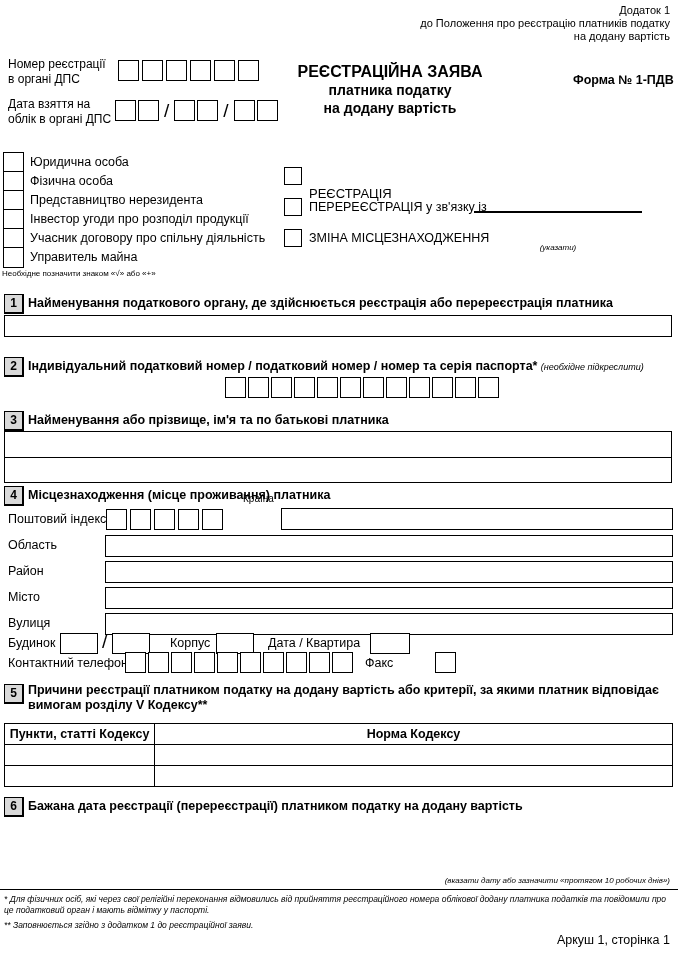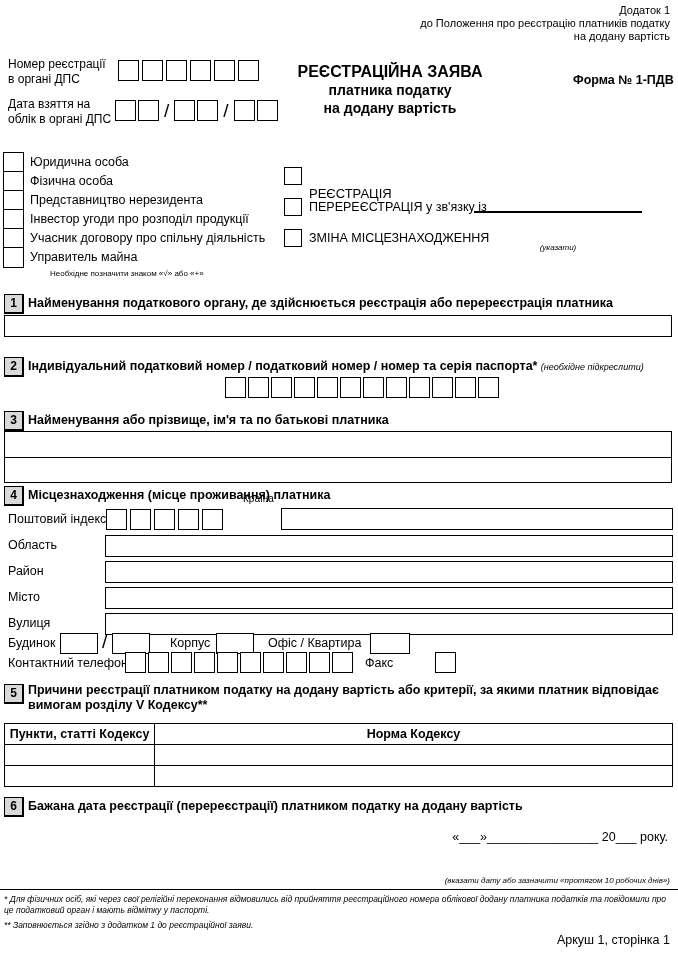--- a/index.html
+++ b/index.html
@@ -91,21 +91,21 @@
   <div class="abs pcheck" style="left:3px;top:171px;"></div>
   <div class="abs lbl" style="left:30px;top:174px;font-size:12.5px;">Фізична особа</div>
   <div class="abs pcheck" style="left:3px;top:190px;"></div>
   <div class="abs lbl" style="left:30px;top:193px;font-size:12.5px;">Представництво нерезидента</div>
   <div class="abs pcheck" style="left:3px;top:209px;"></div>
   <div class="abs lbl" style="left:30px;top:212px;font-size:12.5px;">Інвестор угоди про розподіл продукції</div>
   <div class="abs pcheck" style="left:3px;top:228px;"></div>
   <div class="abs lbl" style="left:30px;top:231px;font-size:12.5px;">Учасник договору про спільну діяльність</div>
   <div class="abs pcheck" style="left:3px;top:247px;"></div>
   <div class="abs lbl" style="left:30px;top:250px;font-size:12.5px;">Управитель майна</div>
-  <div class="abs small-note" style="left:2px;top:269px;margin-left:48px;">Необхідне позначити знаком «√» або «+»</div>
+  <div class="abs small-note" style="left:2px;top:269px;">Необхідне позначити знаком «√» або «+»</div>
 
   <div class="abs acheck" style="left:284px;top:167px;"></div>
   <div class="abs lbl" style="left:309px;top:186px;font-size:13px;">РЕЄСТРАЦІЯ</div>
 
   <div class="abs acheck" style="left:284px;top:198px;"></div>
   <div class="abs lbl" style="left:309px;top:200px;font-size:12.5px;">ПЕРЕРЕЄСТРАЦІЯ у зв'язку із</div>
   <div class="abs blankline" style="left:474px;top:196px;width:168px;height:15px;"></div>
   <div class="abs hintit" style="left:474px;top:215px;width:168px;text-align:center;">(указати)</div>
 
   <div class="abs acheck" style="left:284px;top:229px;"></div>
@@ -166,21 +166,21 @@
 
   <div class="abs lbl" style="left:8px;top:616px;font-size:12.5px;">Вулиця</div>
   <div class="abs field" style="left:105px;top:613px;width:566px;height:20px;"></div>
 
   <div class="abs lbl" style="left:8px;top:636px;font-size:12.5px;">Будинок</div>
   <div class="abs field" style="left:60px;top:633px;width:36px;height:19px;"></div>
   <div class="abs slash" style="left:99px;top:631px;">/</div>
   <div class="abs field" style="left:112px;top:633px;width:36px;height:19px;"></div>
   <div class="abs lbl" style="left:170px;top:636px;font-size:12.5px;">Корпус</div>
   <div class="abs field" style="left:216px;top:633px;width:36px;height:19px;"></div>
-  <div class="abs lbl" style="left:268px;top:636px;font-size:12.5px;">Офіс / Квартира</div>
+  <div class="abs lbl" style="left:268px;top:636px;font-size:12.5px;">Дата / Квартира</div>
   <div class="abs field" style="left:370px;top:633px;width:38px;height:19px;"></div>
 
   <div class="abs lbl" style="left:8px;top:656px;font-size:12.5px;">Контактний телефон</div>
   <div class="abs boxrow tight" style="left:125px;top:652px;">
       <span class="cbox"></span>
       <span class="cbox"></span>
       <span class="cbox"></span>
       <span class="cbox"></span>
       <span class="cbox"></span>
       <span class="cbox"></span>
@@ -214,21 +214,20 @@
       <tr>
         <td></td>
         <td></td>
       </tr>
     </tbody>
       </table>
   </div>
 
   <div class="abs badge" style="left:4px;top:797px;">6</div>
   <div class="abs sect-title" style="left:28px;top:799px;width:645px;">Бажана дата реєстрації (перереєстрації) платником податку на додану вартість</div>
-  <div class="abs" style="right:10px;top:830px;font-size:12.5px;">«___»________________ 20___ року.</div>
   <div class="abs hintit" style="right:8px;top:848px;">(вказати дату або зазначити «протягом 10 робочих днів»)</div>
 
   <div class="abs hr" style="left:0;top:889px;"></div>
   <div class="abs fnote" style="left:4px;top:894px;width:670px;">* Для фізичних осіб, які через свої релігійні переконання відмовились від прийняття реєстраційного номера облікової додану платника податків та повідомили про це податковий орган і мають відмітку у паспорті.</div>
   <div class="abs fnote" style="left:4px;top:920px;width:670px;">** Заповнюється згідно з додатком 1 до реєстраційної заяви.</div>
   <div class="abs" style="right:8px;top:933px;font-size:12.5px;">Аркуш 1, сторінка 1</div>
 
 </div>
 
 </body></html>

